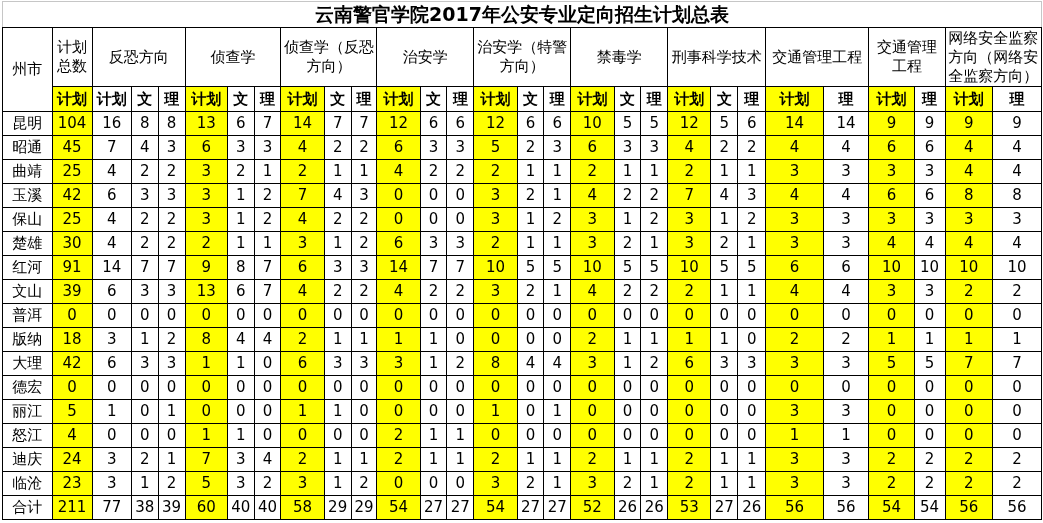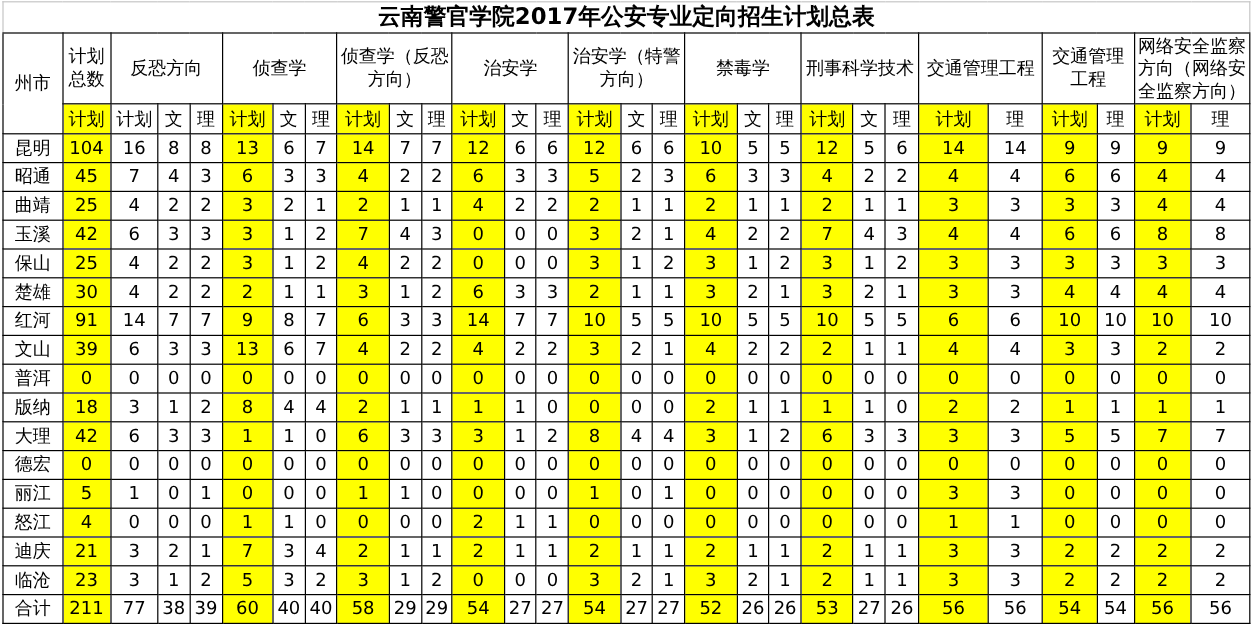--- a/index.html
+++ b/index.html
@@ -33,20 +33,21 @@
     height:25px;
     background:#fff;
   }
   tr.group-row th{
     height:58px;
     padding:0 1px;
     line-height:19px;
   }
   tr.sub-row th{
     height:24px;
+    font-weight:bold;
   }
   tbody td{
     height:23px;
   }
   .hl{background:#ffff00;}
 </style>
 </head>
 <body>
 
 <table>
@@ -560,21 +561,21 @@
         <td>0</td>
         <td class="hl">1</td>
         <td>1</td>
         <td class="hl">0</td>
         <td>0</td>
         <td class="hl">0</td>
         <td>0</td>
       </tr>
       <tr>
         <td>迪庆</td>
-        <td class="hl">21</td>
+        <td class="hl">24</td>
         <td>3</td>
         <td>2</td>
         <td>1</td>
         <td class="hl">7</td>
         <td>3</td>
         <td>4</td>
         <td class="hl">2</td>
         <td>1</td>
         <td>1</td>
         <td class="hl">2</td>

